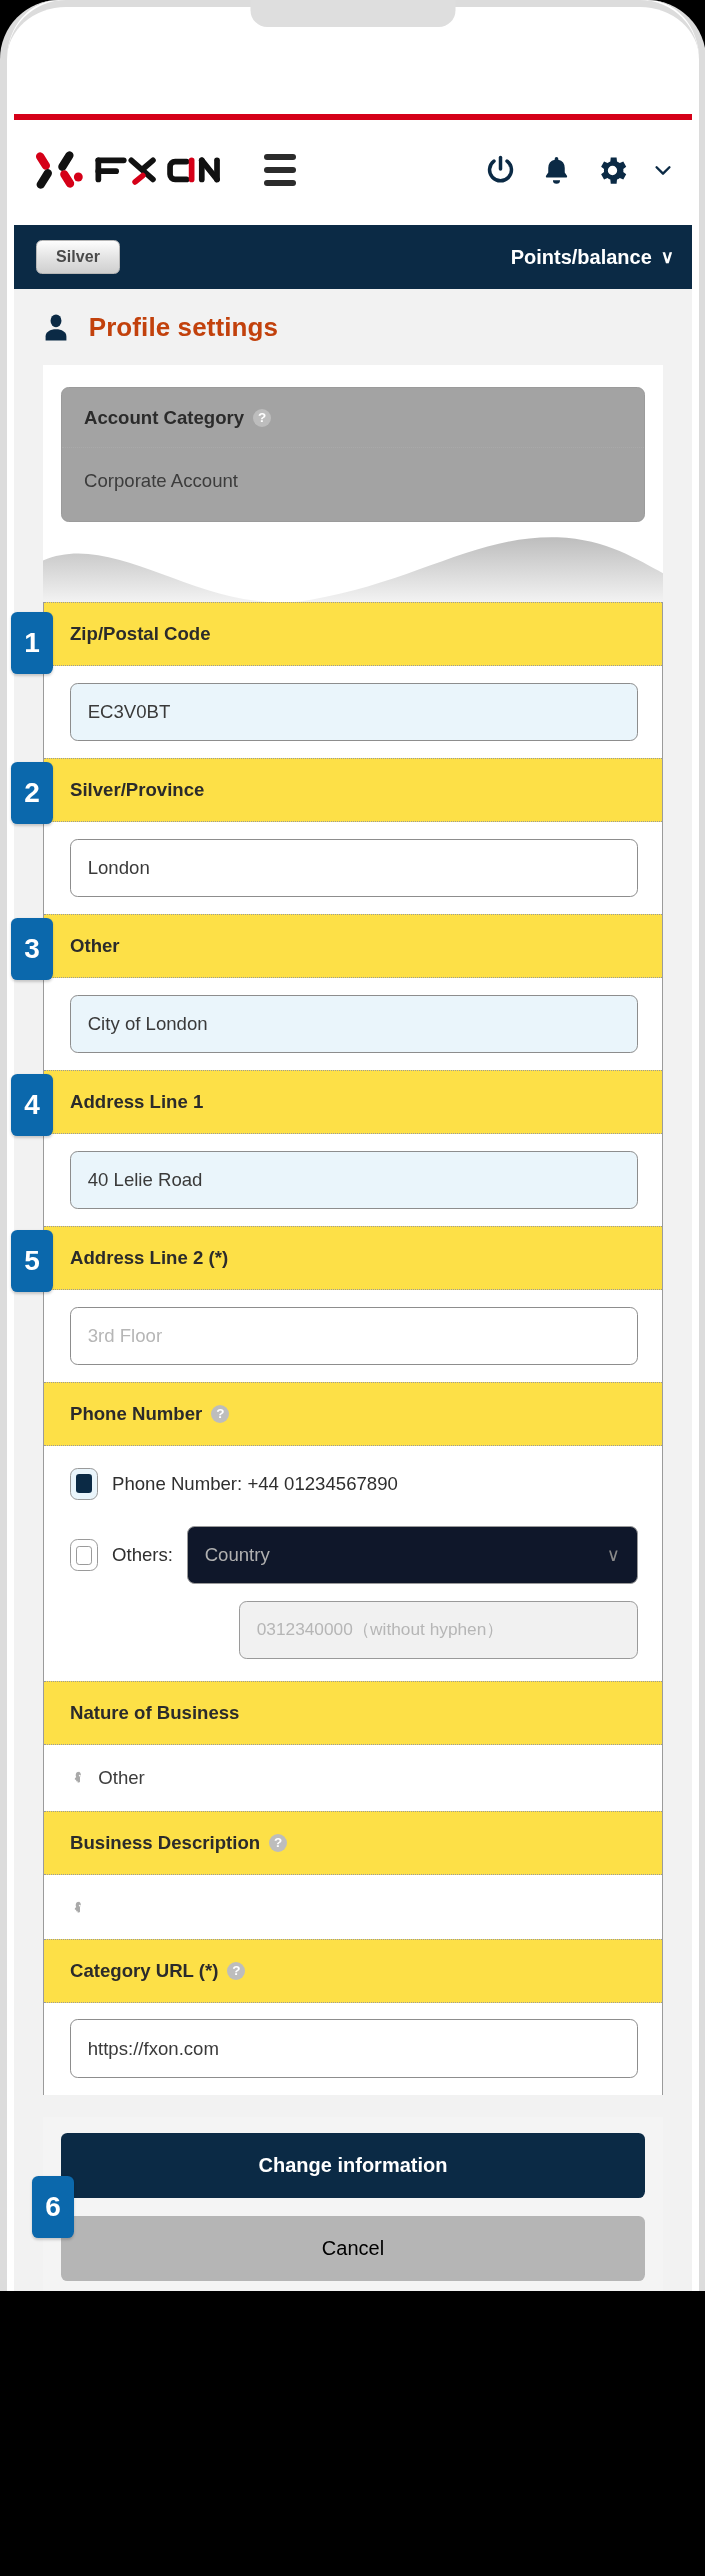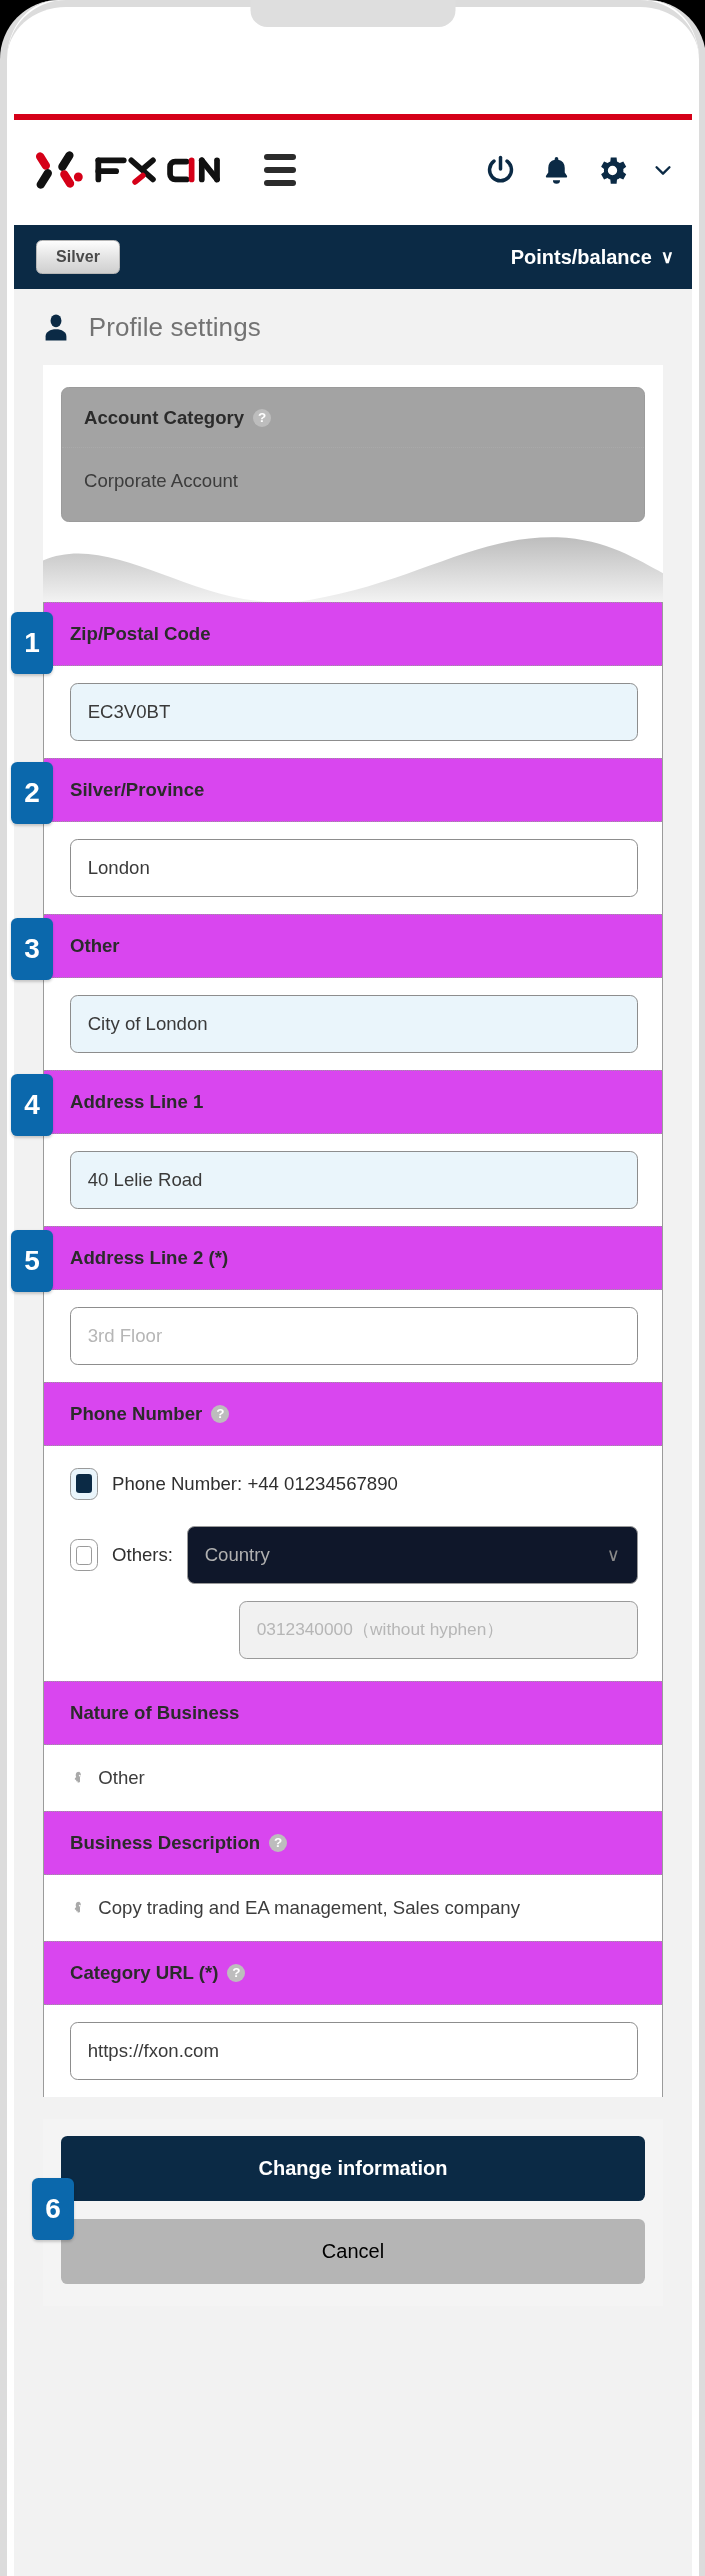--- a/index.html
+++ b/index.html
@@ -4,21 +4,21 @@
 <style>
   * { box-sizing: border-box; margin: 0; padding: 0; }
   html, body {
     width: 706px;
     background: #000;
     font-family: "Liberation Sans", sans-serif;
   }
   .screenshot {
     position: relative;
     width: 706px;
-    height: 2576px;
+    height: 2291px;
     background: #000;
     overflow: hidden;
   }
 
   
   .phone-frame {
     position: absolute;
     left: 0px;
     top: 0px;
     width: 706px;
@@ -153,22 +153,22 @@
 
   .page-title-row {
     display: flex;
     align-items: center;
     gap: 16.7px;
     padding: 20.5px 0 19px 26px;
     background: #f2f2f2;
   }
   .page-title {
     font-size: 26px;
-    font-weight: 400;
-    color: #737373;
+    font-weight: 700;
+    color: #c2410c;
     letter-spacing: 0.1px;
   }
 
   
   .card-outer {
     margin: 0 29px;
     background: #ffffff;
     padding: 22px 0 0 0;
   }
   .info-card {
@@ -219,21 +219,21 @@
   
   .form-list {
     margin: 0 29px;
     background: #ffffff;
     border-left: 1.3px solid #9b9b9b;
     border-right: 1.3px solid #9b9b9b;
     position: relative;
   }
   .field-block { position: relative; }
   .field-label-row {
-    background: #d946ef;
+    background: #fde047;
     border-top: 1.9px dotted #9a9a9a;
     border-bottom: 1.9px dotted #9a9a9a;
     padding: 19px 0 19px 26px;
     font-size: 18.6px;
     font-weight: 700;
     color: #2b2b2b;
     display: flex;
     align-items: center;
     gap: 9px;
     min-height: 64px;
@@ -544,21 +544,20 @@
 
         <div class="field-block">
           <div class="field-label-row">
             <span>Business Description</span>
             <span class="help-icon">?</span>
           </div>
           <div class="locked-row">
             <svg class="key-icon" width="16.7" height="19" viewBox="0 0 24 24" fill="#a9a9a9">
               <path d="M13.2 2.2 a5 5 0 0 0 -5 5 c0 1 .3 1.9 .8 2.7 L7 11.8 v2.1 h1.9 v2 h2 v2 h2.3 l1.2-1.2 v-7 a5 5 0 0 0 -1.2-7.5 z M13.9 6.6 a1.2 1.2 0 1 1 0 2.4 1.2 1.2 0 0 1 0-2.4 z"></path>
             </svg>
-            <span>Copy trading and EA management, Sales company</span>
           </div>
         </div>
 
         <div class="field-block">
           <div class="field-label-row">
             <span>Category URL (*)</span>
             <span class="help-icon">?</span>
           </div>
           <div class="field-input-row">
             <input class="txt-input" type="text" value="https://fxon.com" style="">

